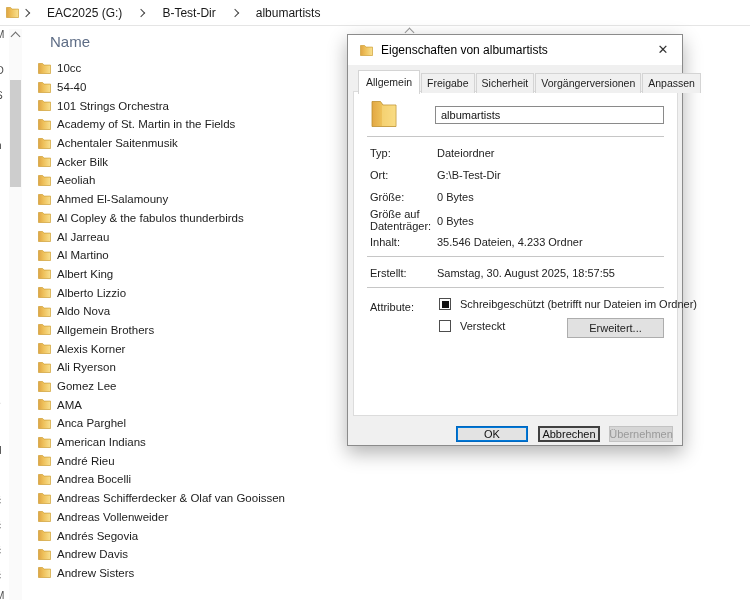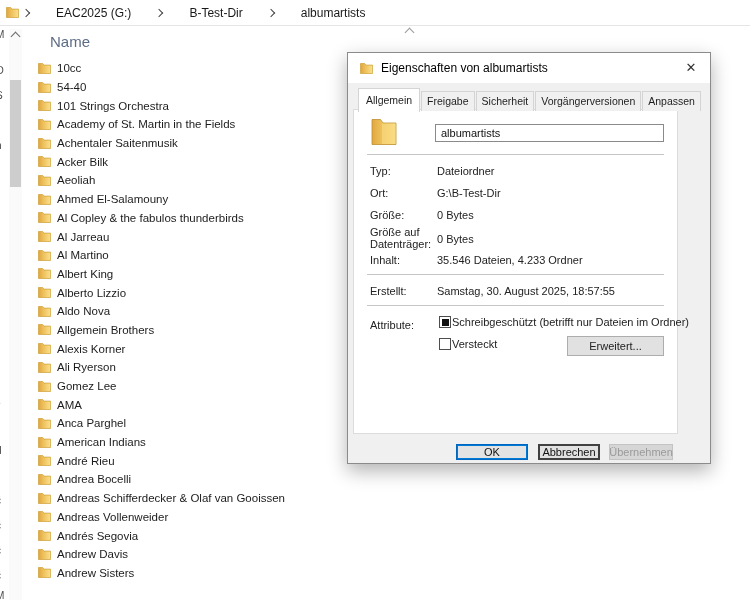--- a/index.html
+++ b/index.html
@@ -3,21 +3,21 @@
 <meta charset="utf-8">
 <style>
   html,body{margin:0;padding:0;}
   body{width:750px;height:600px;overflow:hidden;background:#ffffff;
        font-family:"Liberation Sans", sans-serif;color:#1e1e1e;position:relative;}
   #app{position:absolute;inset:0;}
 
   
   .addressbar{position:absolute;left:0;top:0;width:750px;height:26px;background:#fff;
       border-bottom:1px solid #e5e5e5;display:flex;align-items:center;padding-left:6px;box-sizing:border-box;}
-  .addressbar .crumb{font-size:12px;color:#191919;margin:0 21px;white-space:nowrap;}
+  .addressbar .crumb{font-size:12px;color:#191919;margin:0 12px;white-space:nowrap;}
   .bc-chev{width:5px;height:5px;border-right:1.3px solid #444;border-bottom:1.3px solid #444;
       transform:rotate(-45deg);display:inline-block;margin:0 6px 0 4px;}
 
   
   #nav-fragments{position:absolute;left:0;top:28px;width:8px;height:572px;overflow:hidden;}
   #nav-fragments span{position:absolute;left:-4px;font-size:10px;color:#4a4a4a;line-height:10px;}
   .vscroll{position:absolute;left:9px;top:29px;width:13px;height:571px;background:#fafafa;}
   .vs-arrow{position:absolute;left:3px;top:4px;width:6px;height:6px;
       border-left:1.4px solid #6a6a6a;border-top:1.4px solid #6a6a6a;transform:rotate(45deg);}
   .vs-thumb{position:absolute;left:1px;top:51px;width:11px;height:107px;background:#cdcdcd;}
@@ -27,21 +27,21 @@
   .sort-caret{position:absolute;left:406px;top:29px;width:6px;height:6px;
       border-left:1.2px solid #9a9a9a;border-top:1.2px solid #9a9a9a;transform:rotate(45deg);}
 
   
   .filelist{position:absolute;left:30px;top:59px;width:330px;}
   .frow{height:18.7px;display:flex;align-items:center;}
   .frow .ficon{margin-left:8px;flex:0 0 auto;display:flex;}
   .frow .fname{margin-left:6px;font-size:11.5px;color:#1c1c1c;white-space:nowrap;}
 
   
-  .dialog{position:absolute;left:347px;top:52px;width:364px;height:412px;background:#f0f0f0;
+  .dialog{position:absolute;left:347px;top:34px;width:336px;height:412px;background:#f0f0f0;
       border:1px solid #8b8b8b;box-sizing:border-box;box-shadow:0 7px 18px rgba(0,0,0,.30);}
   .dlg-title{position:absolute;left:0;top:0;right:0;height:30px;background:#fff;
       display:flex;align-items:center;padding-left:12px;box-sizing:border-box;}
   .dlg-title .ttl{font-size:12px;color:#000;margin-left:8px;}
   .dlg-close{position:absolute;right:10px;top:6px;font-size:13px;color:#333;width:18px;height:18px;
       text-align:center;line-height:18px;cursor:default;}
 
   .tabs{position:absolute;left:10px;top:35px;display:flex;align-items:flex-end;z-index:2;}
   .tab{background:#f0f0f0;border:1px solid #d4d4d4;border-bottom:none;font-size:10.5px;color:#1e1e1e;
       padding:3px 5px 4px;margin-right:1px;white-space:nowrap;}
@@ -61,21 +61,21 @@
   .pvalue{position:absolute;left:83px;width:232px;line-height:12px;white-space:nowrap;}
   .p0{top:55px;} .p1{top:77px;} .p2{top:99px;} .p3{top:116px;} .p3 .pvalue{top:7px;}
   .p4{top:144px;} .p5{top:175px;}
 
   .attr-label{position:absolute;left:16px;top:209px;font-size:11px;color:#222;}
   .cbrow{position:absolute;left:85px;font-size:11px;color:#222;display:flex;align-items:center;}
   .cb1{top:206px;} .cb2{top:228px;}
   .cb{width:12px;height:12px;border:1px solid #4d4d4d;background:#fff;box-sizing:border-box;
       display:inline-flex;align-items:center;justify-content:center;flex:0 0 auto;}
   .cb .fill{width:7px;height:7px;background:#111;}
-  .cbl{margin-left:1px;white-space:nowrap;}
+  .cbl{margin-left:9px;white-space:nowrap;}
   .adv-btn{position:absolute;left:213px;top:226px;width:97px;height:20px;background:#e1e1e1;
       border:1px solid #adadad;font-size:11px;font-family:"Liberation Sans",sans-serif;color:#222;}
 
   .btn{position:absolute;top:391px;height:16px;font-size:11px;font-family:"Liberation Sans",sans-serif;
       display:flex;align-items:center;justify-content:center;box-sizing:border-box;}
   .btn-ok{left:108px;width:72px;background:#e3e3e3;border:1px solid #0067c0;
       box-shadow:inset 0 0 0 1px #0078d7;color:#111;}
   .btn-cancel{left:190px;width:62px;background:#e1e1e1;border:2px solid #404040;color:#111;}
   .btn-apply{left:261px;width:64px;background:#d6d6d6;border:1px solid #c3c3c3;color:#9a9a9a;}
 </style>

